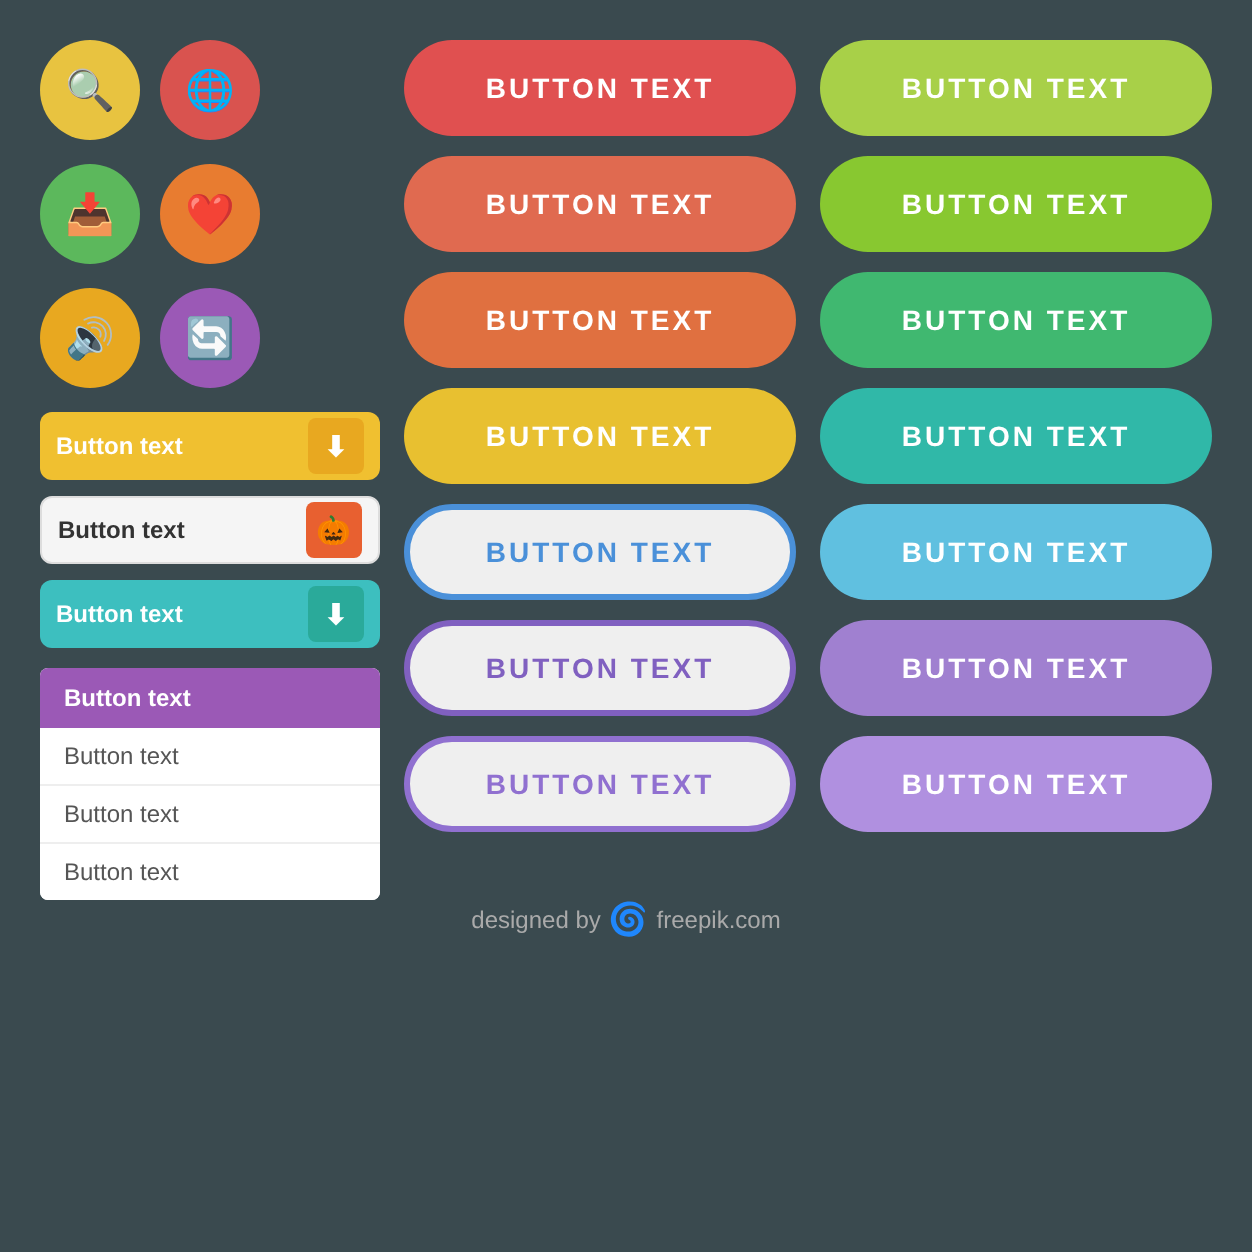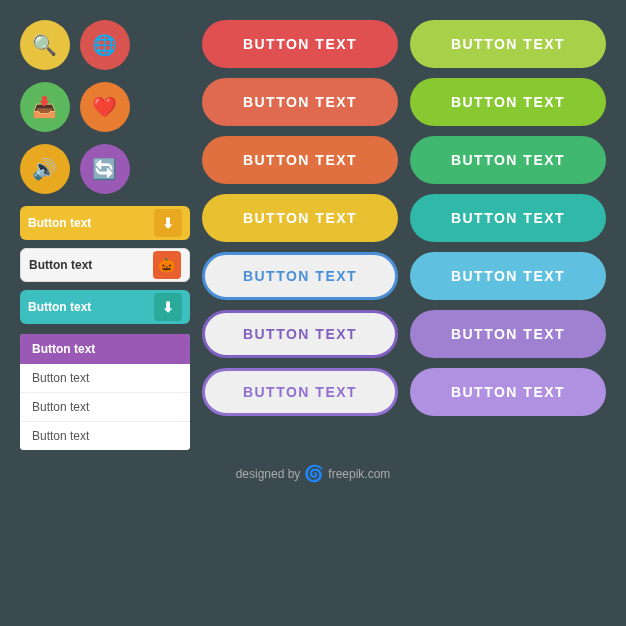--- a/index.html
+++ b/index.html
@@ -194,21 +194,20 @@
       color: #9070d0;
     }
 
     
     .btn-light-blue { background-color: #60c0e0; color: #fff; }
     .btn-purple-solid { background-color: #a080d0; color: #fff; }
     .btn-lavender { background-color: #b090e0; color: #fff; }
 
     
     .footer {
-      margin-top: 14px;
       font-size: 12px;
       color: #aaa;
       display: flex;
       align-items: center;
       gap: 4px;
     }
 
     .footer-logo {
       font-size: 16px;
     }

